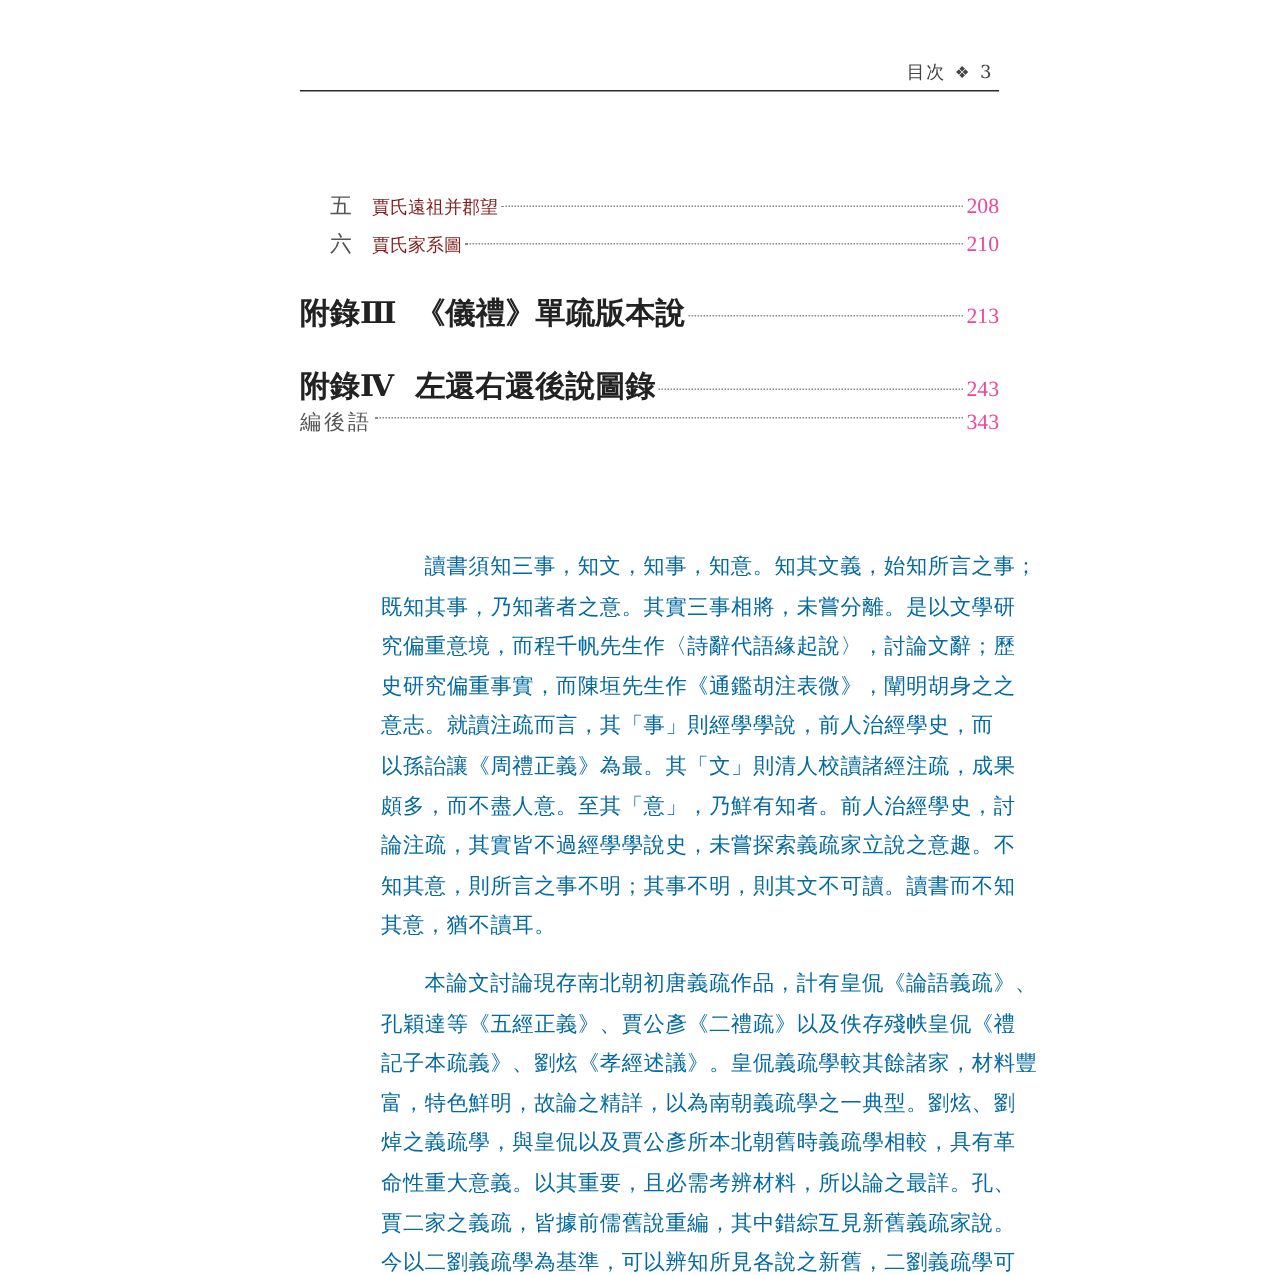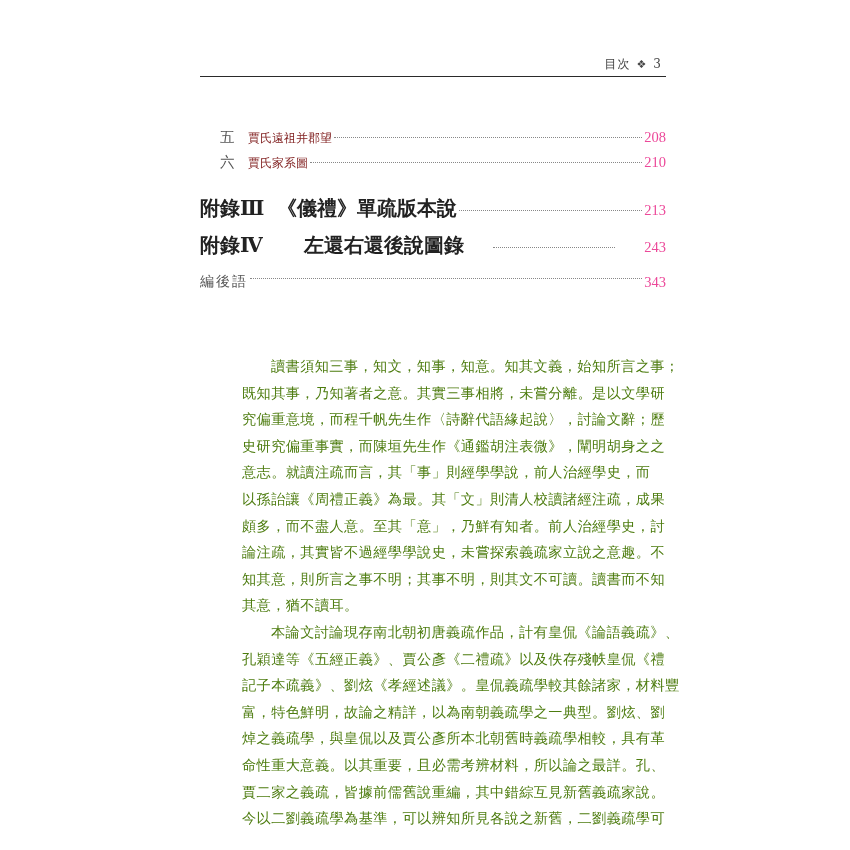--- a/index.html
+++ b/index.html
@@ -18,21 +18,21 @@
     .page {
       position: absolute;
       left: 0; top: 0;
       width: 850px; height: 850px;
       background: #ffffff;
     }
     
     .running-header {
       position: absolute;
       left: 200px;
-      top: 56px;
+      top: 40px;
       width: 466px;
       height: 20px;
       border-bottom: 1.5px solid #2a2a2a;
     }
     .running-header .hdr-text {
       position: absolute;
       right: 4px;
       top: 0;
       font-size: 12px;
       color: #444;
@@ -90,24 +90,24 @@
     .toc-row.plain .label { font-size: 14px; color: #555; letter-spacing: 2px; }
 
     
     .body-text {
       position: absolute;
       left: 242px;
       top: 353px;
       width: 424px;
     }
     .para {
-      margin: 0;
+      margin: 12px;
       font-size: 14.2px;
       line-height: 26.6px;
-      color: #4d7c0f;
+      color: #0369a1;
       text-align: justify;
       text-indent: 2em;
       letter-spacing: 0.4px;
     }
     .line {
       display: block;
       white-space: nowrap;
       text-indent: 0;
     }
     .line.first { padding-left: 29px; }
@@ -135,21 +135,21 @@
       <span class="label">賈氏家系圖</span>
       <span class="dots"></span>
       <span class="page-no">210</span>
     </div>
     <div class="toc-row appendix" style="top:67px;">
       <span class="num">附錄Ⅲ</span>
       <span class="label">《儀禮》單疏版本說</span>
       <span class="dots"></span>
       <span class="page-no">213</span>
     </div>
-    <div class="toc-row appendix" style="top:104px;gap:27px;">
+    <div class="toc-row appendix" style="top:116px;">
       <span class="num">附錄Ⅳ</span>
       <span class="label">左還右還後說圖錄</span>
       <span class="dots"></span>
       <span class="page-no">243</span>
     </div>
     <div class="toc-row plain" style="top:142px;align-items:center;">
       <span class="label">編後語</span>
       <span class="dots"></span>
       <span class="page-no">343</span>
     </div>

